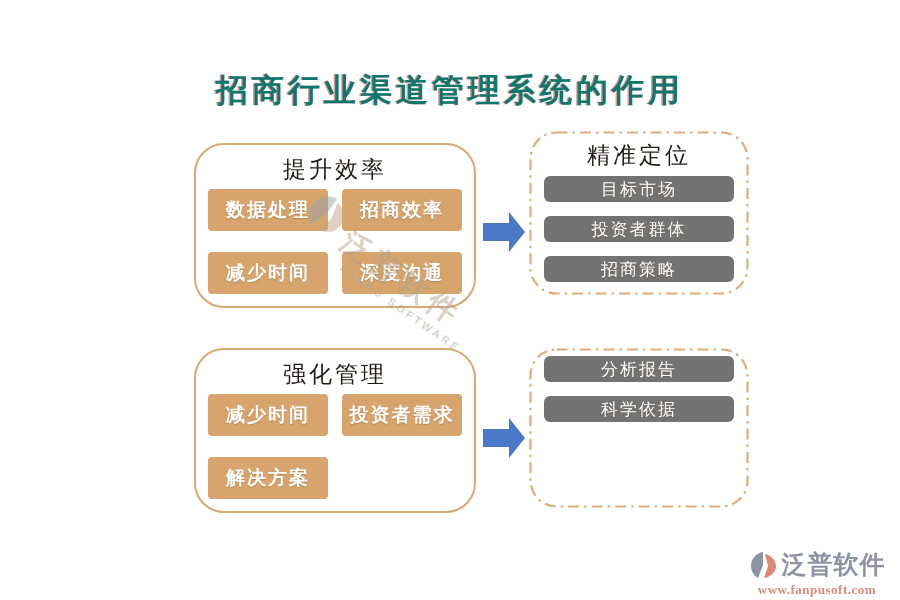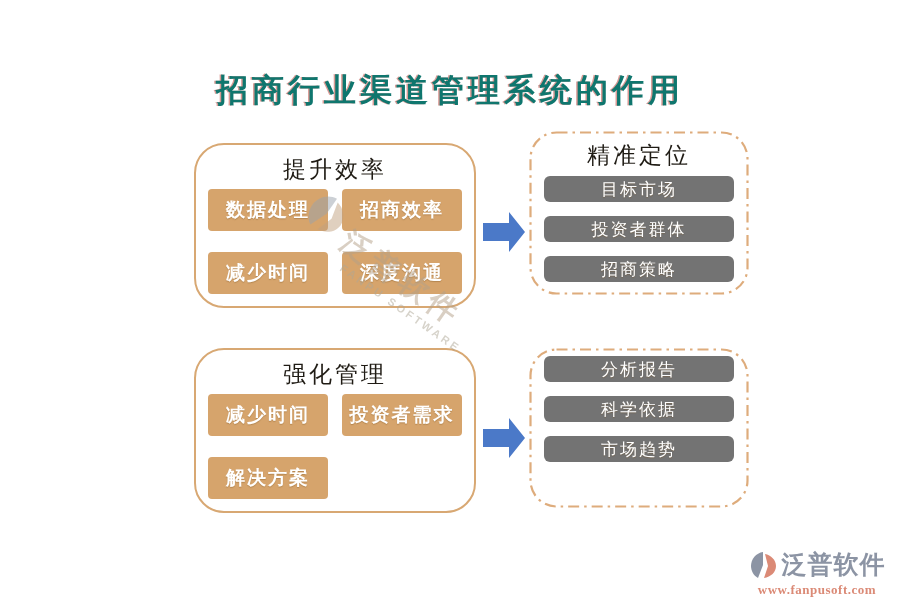--- a/index.html
+++ b/index.html
@@ -105,21 +105,20 @@
   <svg class="arrow" id="arrow2" viewBox="0 0 42 40">
     <polygon points="0,11 26,11 26,0 42,20 26,40 26,29 0,29" fill="#4B79C8"></polygon>
   </svg>
 
   <section class="group" id="box4">
     <svg class="dash-border" width="220" height="160" viewBox="0 0 220 160">
       <rect x="1.5" y="1.5" width="217" height="157" rx="26" fill="none" stroke="#DEAC7C" stroke-width="2.2" stroke-dasharray="11 5 2.5 5"></rect>
     </svg>
     <div class="bar first">分析报告</div>
     <div class="bar">科学依据</div>
-    <div class="bar">市场趋势</div>
   </section>
 
   <div class="watermark">
     <svg width="42" height="40" viewBox="0 0 30 28">
       <path d="M14 1 C7 2 2 8 2 15 C2 20 5 25 9 27 L14 14 Z" fill="#9aa3ad"></path>
       <path d="M16 3 C22 4 27 9 27 15 C27 21 22 26 15 27 L19 15 Z" fill="#c2a281"></path>
     </svg>
     <div class="wm-text">
       <div class="wm-cn">泛普软件</div>
       <div class="wm-en">FANPU SOFTWARE</div>

